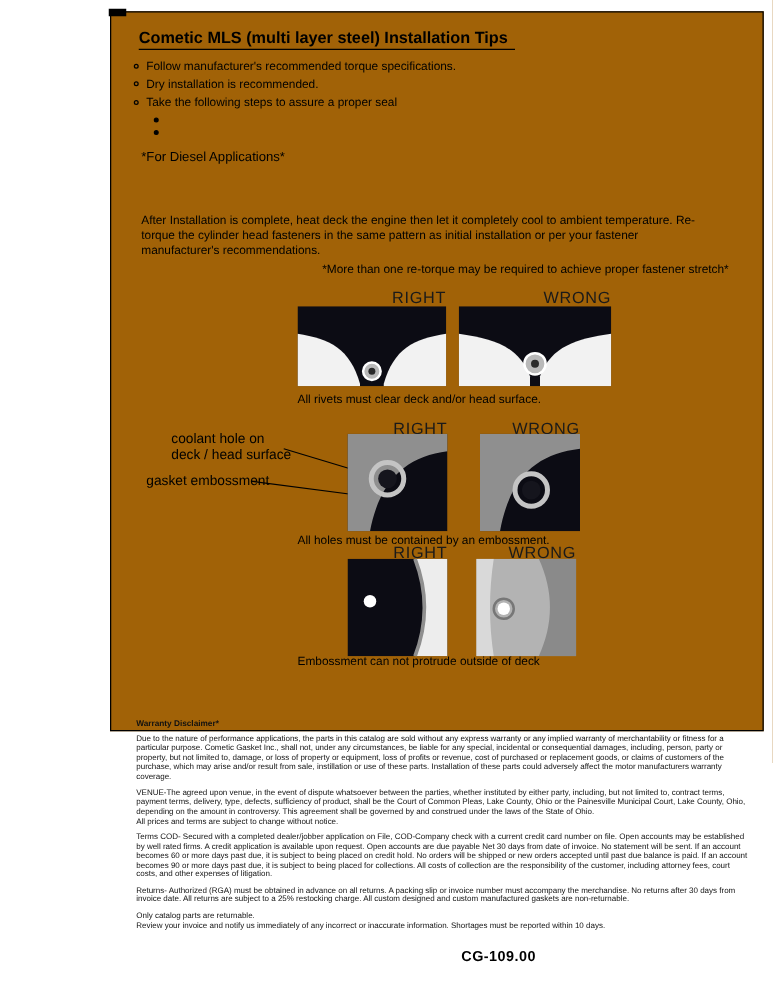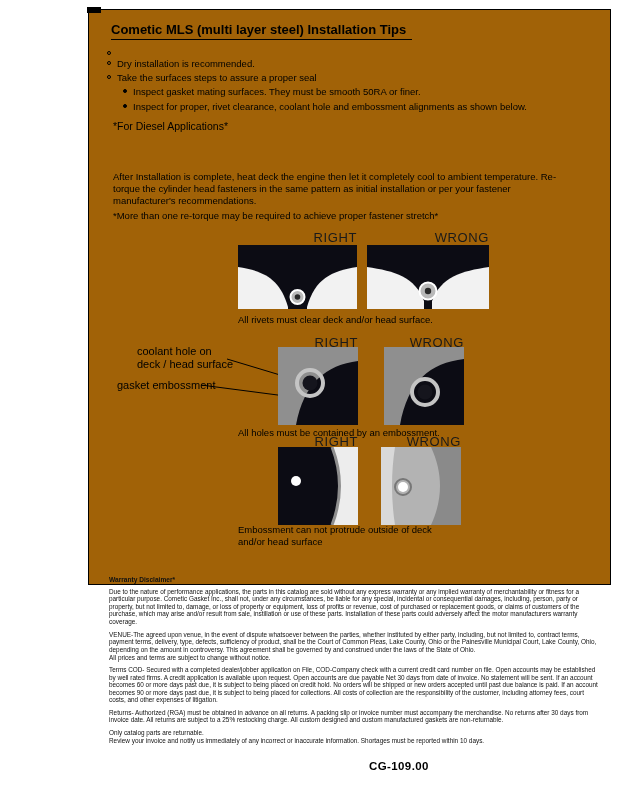--- a/index.html
+++ b/index.html
@@ -27,21 +27,21 @@
     flex:0 0 auto; width:4px; height:4px; border:1px solid #000; border-radius:50%;
     margin:3px 6px 0 0;
   }
   .b-dot.filled { background:#000; }
   li.sub { margin-left:16px; }
 
   .diesel-h { position:absolute; left:24px; top:110px; font-size:10.5px; font-weight:normal; }
   .para { position:absolute; left:24px; font-size:9.5px; line-height:1.25; }
   .p1 { top:127px; width:470px; }
   .p2 { top:161px; width:452px; }
-  .p3 { top:200px; width:470px; }
+  .p3 { top:200px; width:470px;text-align:right; }
 
   .figrow { position:absolute; left:0; width:523px; }
   .f1 { top:220px; height:100px; }
   .f2 { top:325px; height:100px; }
   .f3 { top:424px; height:118px; }
   .fig-label { position:absolute; top:0; font-size:13px; letter-spacing:0.6px; color:#1a1a1a; text-align:right; }
   .diagram { position:absolute; display:block; }
   .caption { position:absolute; font-size:9.5px; line-height:1.25; }
 
   .annot { position:absolute; font-size:11px; line-height:1.15; color:#000; }
@@ -58,36 +58,35 @@
 <body>
 
 <div class="frame">
   <div class="corner-mark"></div>
 
   <div class="title">Cometic MLS (multi layer steel) Installation Tips</div>
 
   <ul class="bullets">
     <li>
       <span class="b-dot"></span>
+      <span>Follow manufacturer's recommended torque specifications.</span>
     </li>
     <li>
       <span class="b-dot"></span>
       <span>Dry installation is recommended.</span>
     </li>
     <li>
       <span class="b-dot"></span>
-      <span>Take the surfaces steps to assure a proper seal</span>
+      <span>Take the following steps to assure a proper seal</span>
     </li>
     <li class="sub">
       <span class="b-dot filled"></span>
-      <span>Inspect gasket mating surfaces.  They must be smooth 50RA or finer.</span>
     </li>
     <li class="sub">
       <span class="b-dot filled"></span>
-      <span>Inspect for proper, rivet clearance, coolant hole and embossment alignments as shown below.</span>
     </li>
   </ul>
 
   <div class="diesel-h">*For Diesel Applications*</div>
   <p class="para p2">After Installation is complete, heat deck the engine then let it completely cool to ambient temperature. Re-torque the cylinder head fasteners in the same pattern as initial installation or per your fastener manufacturer's recommendations.</p>
   <p class="para p3">*More than one re-torque may be required to achieve proper fastener stretch*</p>
 
   <div class="figrow f1">
     <div class="fig-label" style="left:149px;width:119px;">RIGHT</div>
     <div class="fig-label" style="left:278px;width:122px;">WRONG</div>
@@ -157,21 +156,20 @@
     <svg class="diagram" style="left:292px;top:13px;" width="80" height="78" viewBox="0 0 80 78">
       <rect width="80" height="78" fill="#b3b3b3"></rect>
       <path d="M80,0 V78 H50 C62,52 62,26 50,0 Z" fill="#8a8a8a"></path>
       <path d="M0,0 H14 C10,26 10,52 14,78 H0 Z" fill="#d9d9d9"></path>
       <circle cx="22" cy="40" r="5" fill="#ffffff"></circle>
       <circle cx="22" cy="40" r="8" fill="none" stroke="#777" stroke-width="2"></circle>
     </svg>
 
     <div class="caption" style="left:149px;top:90px;">
       <div>Embossment can not protrude outside of deck</div>
-      <div>and/or head surface</div>
     </div>
   </div>
 
   <div class="legal">
     <div class="lh">Warranty Disclaimer*</div>
     <p>Due to the nature of performance applications, the parts in this catalog are sold without any express warranty or any implied warranty of merchantability or fitness for a particular purpose. Cometic Gasket Inc., shall not, under any circumstances, be liable for any special, incidental or consequential damages, including, person, party or property, but not limited to, damage, or loss of property or equipment, loss of profits or revenue, cost of purchased or replacement goods, or claims of customers of the purchase, which may arise and/or result from sale, instillation or use of these parts. Installation of these parts could adversely affect the motor manufacturers warranty coverage.</p>
     <p class="tight">VENUE-The agreed upon venue, in the event of dispute whatsoever between the parties, whether instituted by either party, including, but not limited to, contract terms, payment terms, delivery, type, defects, sufficiency of product, shall be the Court of Common Pleas, Lake County, Ohio or the Painesville Municipal Court, Lake County, Ohio, depending on the amount in controversy. This agreement shall be governed by and construed under the laws of the State of Ohio.</p>
     <p>All prices and terms are subject to change without notice.</p>
     <p>Terms COD- Secured with a completed dealer/jobber application on File, COD-Company check with a current credit card number on file. Open accounts may be established by well rated firms. A credit application is available upon request. Open accounts are due payable Net 30 days from date of invoice. No statement will be sent. If an account becomes 60 or more days past due, it is subject to being placed on credit hold. No orders will be shipped or new orders accepted until past due balance is paid. If an account becomes 90 or more days past due, it is subject to being placed for collections. All costs of collection are the responsibility of the customer, including attorney fees, court costs, and other expenses of litigation.</p>
     <p>Returns- Authorized (RGA) must be obtained in advance on all returns. A packing slip or invoice number must accompany the merchandise. No returns after 30 days from invoice date. All returns are subject to a 25% restocking charge. All custom designed and custom manufactured gaskets are non-returnable.</p>

